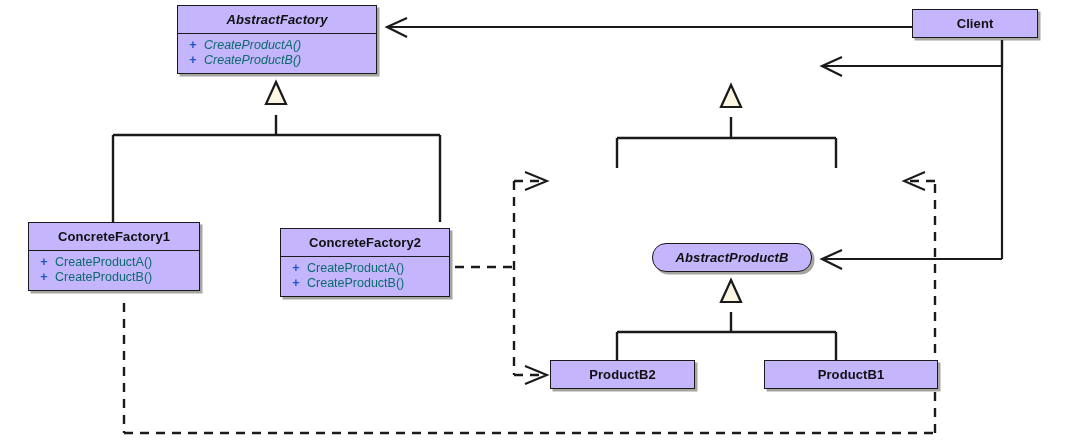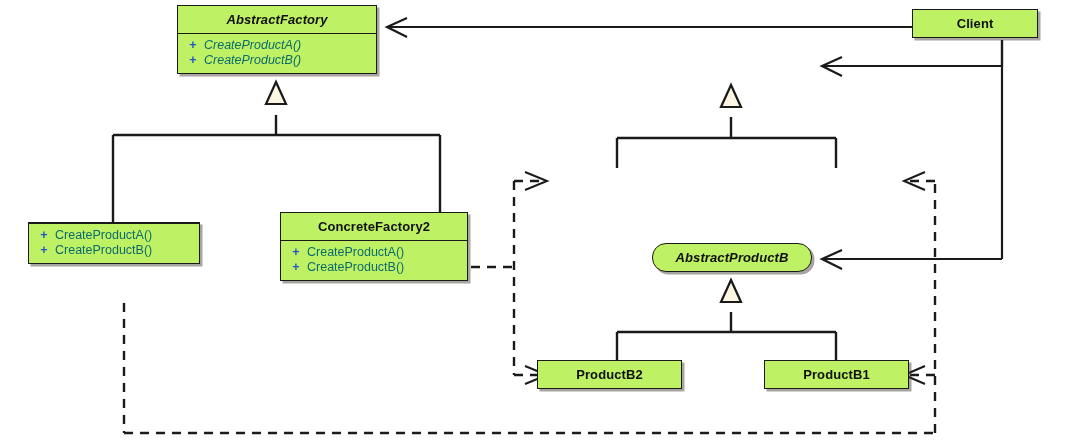--- a/index.html
+++ b/index.html
@@ -18,21 +18,21 @@
   #edge-layer {
     position: absolute;
     left: 0;
     top: 0;
     width: 1084px;
     height: 445px;
   }
   .uml-class {
     position: absolute;
     box-sizing: border-box;
-    background: #bef264;
+    background: #c4b5fd;
     border: 1.6px solid #1a1a1a;
     box-shadow: 2.5px 2.5px 0 0 rgba(60,55,45,0.45);
     z-index: 5;
   }
   .uml-name {
     text-align: center;
     font-size: 13px;
     font-weight: bold;
     color: #101010;
     letter-spacing: 0.1px;
@@ -146,34 +146,35 @@
         <span class="op-name">CreateProductA()</span>
       </div>
       <div class="uml-op">
         <span class="op-vis">+</span>
         <span class="op-name">CreateProductB()</span>
       </div>
     </div>
   </div>
 
   <div class="uml-class" style="left:28px; top:222px; width:172px;">
+    <div class="uml-name">ConcreteFactory1</div>
     <div class="uml-divider"></div>
     <div class="uml-ops">
       <div class="uml-op">
         <span class="op-vis">+</span>
         <span class="op-name">CreateProductA()</span>
       </div>
       <div class="uml-op">
         <span class="op-vis">+</span>
         <span class="op-name">CreateProductB()</span>
       </div>
     </div>
   </div>
 
-  <div class="uml-class" style="left:280px; top:212px; width:188px;">
+  <div class="uml-class" style="left:280px; top:228px; width:170px;">
     <div class="uml-name">ConcreteFactory2</div>
     <div class="uml-divider"></div>
     <div class="uml-ops">
       <div class="uml-op">
         <span class="op-vis">+</span>
         <span class="op-name">CreateProductA()</span>
       </div>
       <div class="uml-op">
         <span class="op-vis">+</span>
         <span class="op-name">CreateProductB()</span>
@@ -181,25 +182,25 @@
     </div>
   </div>
 
 
 
 
   <div class="uml-class" style="left:652px; top:243px; width:160px;border-radius:14px;">
     <div class="uml-name abstract">AbstractProductB</div>
   </div>
 
-  <div class="uml-class" style="left:537px; top:360px; width:145px;">
+  <div class="uml-class" style="left:550px; top:360px; width:145px;">
     <div class="uml-name">ProductB2</div>
   </div>
 
-  <div class="uml-class" style="left:764px; top:360px; width:145px;">
+  <div class="uml-class" style="left:764px; top:360px; width:174px;">
     <div class="uml-name">ProductB1</div>
   </div>
 
   <div class="uml-class" style="left:912px; top:9px; width:126px;">
     <div class="uml-name">Client</div>
   </div>
 
 </div>
 
 </body></html>

